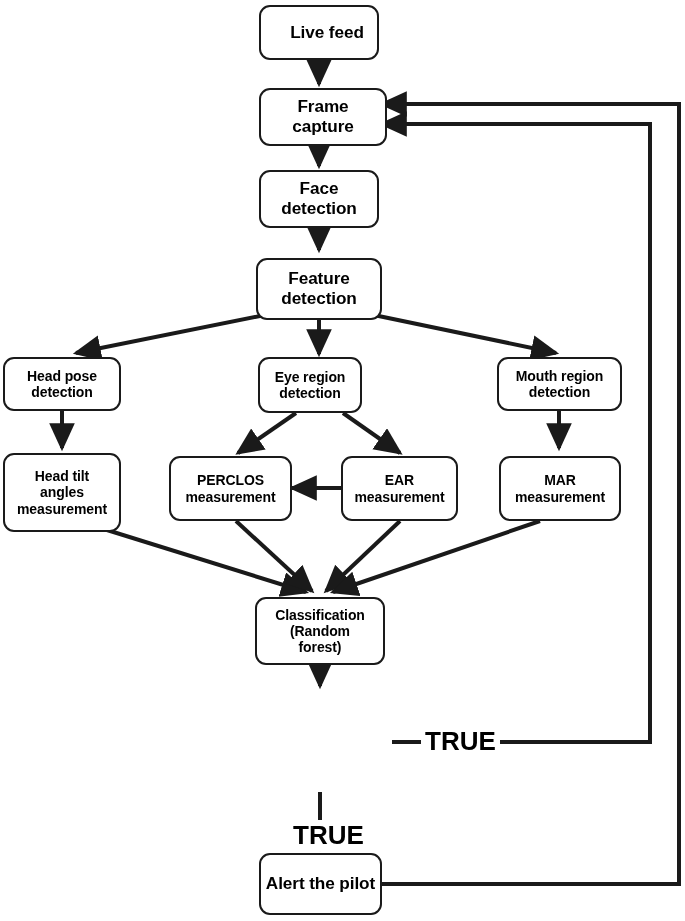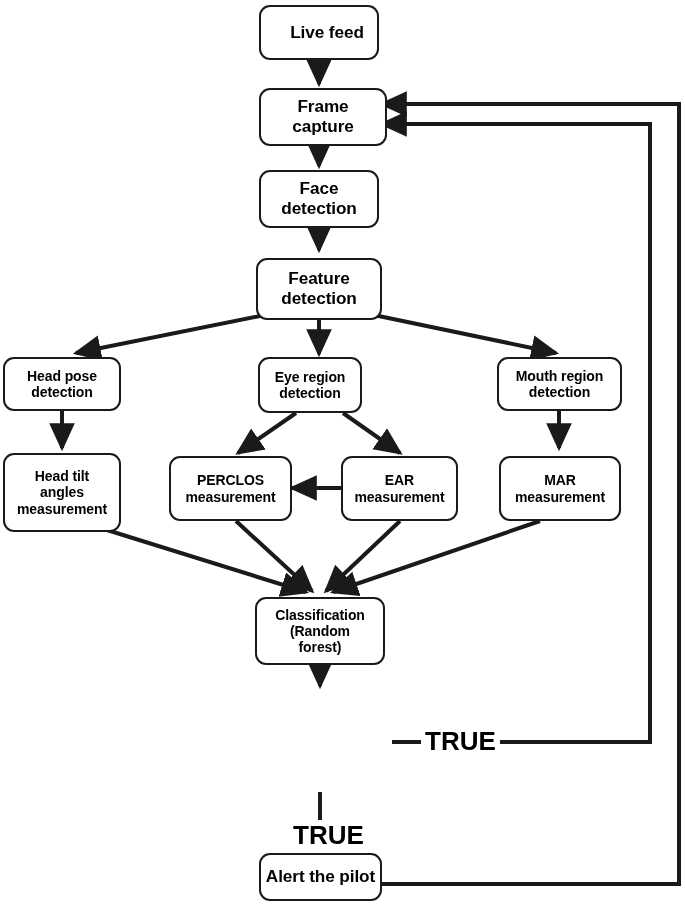--- a/index.html
+++ b/index.html
@@ -167,21 +167,21 @@
 
   <div class="node f16" style="left:499px; top:456px; width:122px; height:65px;text-align:center;">
     <span class="txt">MAR<br>measurement</span>
   </div>
 
   <div class="node f16" style="left:255px; top:597px; width:130px; height:68px;">
     <span class="txt">Classification<br>(Random<br>forest)</span>
   </div>
 
 
-  <div class="node f17" style="left:259px; top:853px; width:123px; height:48px;">
+  <div class="node f17" style="left:259px; top:853px; width:123px; height:62px;">
     <span class="txt">Alert the pilot</span>
   </div>
 
   <div class="edge-label" style="left:421px; top:726px; font-size:26px; padding:0 4px;">TRUE</div>
 
   <div class="edge-label" style="left:289px; top:820px; font-size:26px; padding:0 4px;">TRUE</div>
 
 </div>
 
 </body></html>

